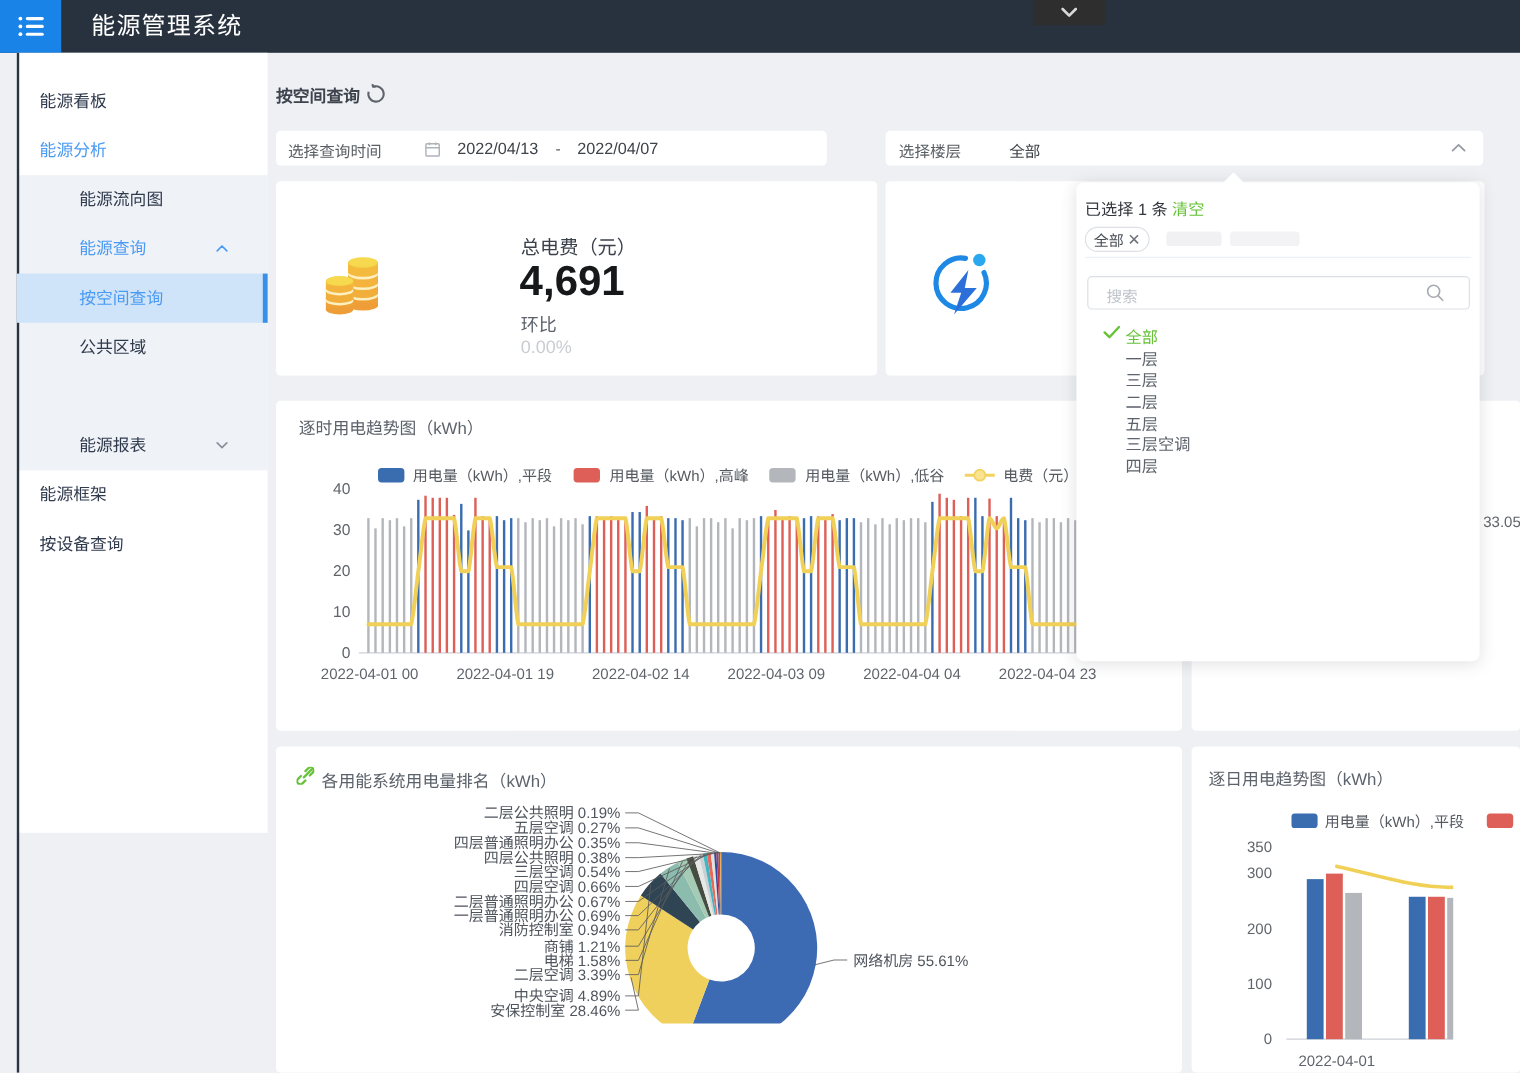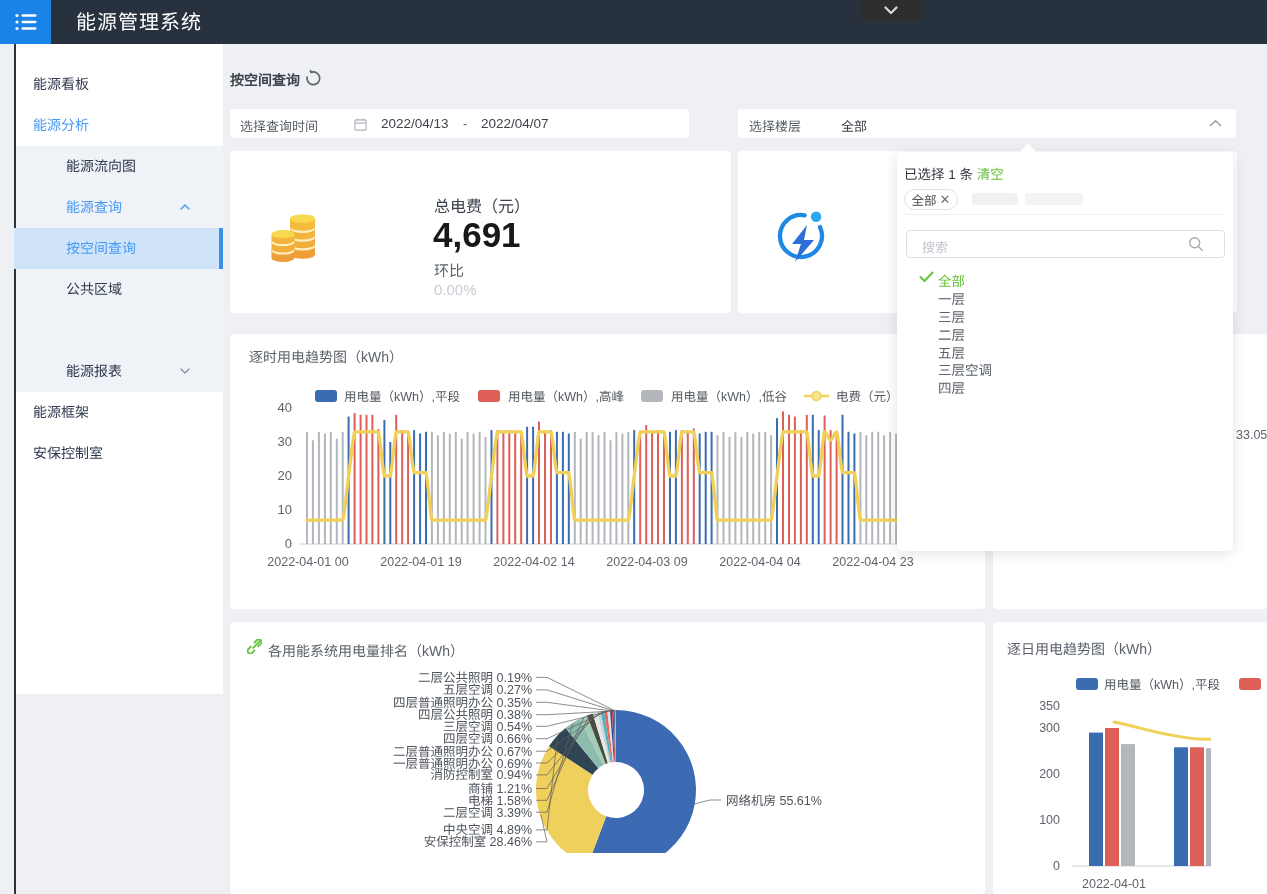--- a/index.html
+++ b/index.html
@@ -49,21 +49,21 @@
    <svg class="chev" viewBox="0 0 12 12">
         <polyline points="2,8 6,4 10,8" fill="none" stroke="#4a9af5" stroke-width="1.4" stroke-linecap="round" stroke-linejoin="round"></polyline>
       </svg></div>
  <div class="mitem sub sel blue" style="top:184px">按空间查询</div>
  <div class="mitem sub" style="top:225px">公共区域</div>
  <div class="mitem sub" style="top:307px">能源报表
    <svg class="chev" viewBox="0 0 12 12">
         <polyline points="2,4 6,8 10,4" fill="none" stroke="#8a919c" stroke-width="1.4" stroke-linecap="round" stroke-linejoin="round"></polyline>
       </svg></div>
  <div class="mitem" style="top:348px">能源框架</div>
- <div class="mitem" style="top:389px">安保控制室</div>
+ <div class="mitem" style="top:389px">按设备查询</div>
 </div>
 
 <div class="abs" style="left:230px;top:69px;font-size:14px;font-weight:bold;color:#3e444e">按空间查询</div>
 <svg class="abs" style="left:305px;top:69px" width="18" height="18" viewBox="0 0 18 18">
  <g transform="rotate(-28 9 9)">
  <path d="M 3.7,4.5 A 6.4,6.4 0 1 0 9,2.6" fill="none" stroke="#5f646b" stroke-width="1.7"></path>
  <polyline points="9.4,0.3 9,2.6 11.2,3.3" fill="none" stroke="#5f646b" stroke-width="1.7" stroke-linejoin="round"></polyline>
  </g>
 </svg>
 
@@ -274,21 +274,21 @@
 <div class="card" style="left:230px;top:622px;width:755px;height:272px"></div>
 <div class="card" style="left:993px;top:622px;width:274px;height:272px"></div>
 <svg class="abs" style="left:247px;top:639px" width="15" height="15" viewBox="0 0 15 15">
  <g stroke="#67c23a" stroke-width="1.9" fill="none" stroke-linecap="round">
   <path d="M6.2,8.8 L12.6,2.4"></path>
   <path d="M7.5,3.6 L9.9,1.2 a2.6,2.6 0 0 1 3.7,3.7 L11.2,7.3"></path>
   <path d="M3.8,7.7 L1.4,10.1 a2.6,2.6 0 0 0 3.7,3.7 L7.5,11.4"></path>
  </g>
 </svg>
 <h3 class="ct" style="left:268px;top:640px">各用能系统用电量排名（kWh）</h3>
-<div class="abs" style="left:239px;top:622px;width:755px;height:231px;overflow:hidden;border-radius:4px">
+<div class="abs" style="left:224px;top:622px;width:755px;height:231px;overflow:hidden;border-radius:4px">
 <svg width="755" height="272" viewBox="230 622 755 272">
       <path d="M607.00,710.00 A80.0,80.0 0 1 1 578.94,864.92 L597.18,816.22 A28.0,28.0 0 1 0 607.00,762.00 Z" fill="#3d6bb3"></path>
       <path d="M578.94,864.92 A80.0,80.0 0 0 1 540.03,746.23 L583.56,774.68 A28.0,28.0 0 0 0 597.18,816.22 Z" fill="#f0d05c"></path>
       <path d="M540.03,746.23 A80.0,80.0 0 0 1 556.44,728.00 L589.30,768.30 A28.0,28.0 0 0 0 583.56,774.68 Z" fill="#2f4554"></path>
       <path d="M556.44,728.00 A80.0,80.0 0 0 1 570.71,718.70 L594.30,765.05 A28.0,28.0 0 0 0 589.30,768.30 Z" fill="#8cbcae"></path>
       <path d="M570.71,718.70 A80.0,80.0 0 0 1 577.97,715.45 L596.84,763.91 A28.0,28.0 0 0 0 594.30,765.05 Z" fill="#a5cbb5"></path>
       <path d="M577.97,715.45 A80.0,80.0 0 0 1 583.73,713.46 L598.85,763.21 A28.0,28.0 0 0 0 596.84,763.91 Z" fill="#454d42"></path>
       <path d="M583.73,713.46 A80.0,80.0 0 0 1 588.29,712.22 L600.45,762.78 A28.0,28.0 0 0 0 598.85,763.21 Z" fill="#e6e8e7"></path>
       <path d="M588.29,712.22 A80.0,80.0 0 0 1 591.69,711.48 L601.64,762.52 A28.0,28.0 0 0 0 600.45,762.78 Z" fill="#ccd0d2"></path>
       <path d="M591.69,711.48 A80.0,80.0 0 0 1 595.01,710.90 L602.80,762.32 A28.0,28.0 0 0 0 601.64,762.52 Z" fill="#41b5c2"></path>

